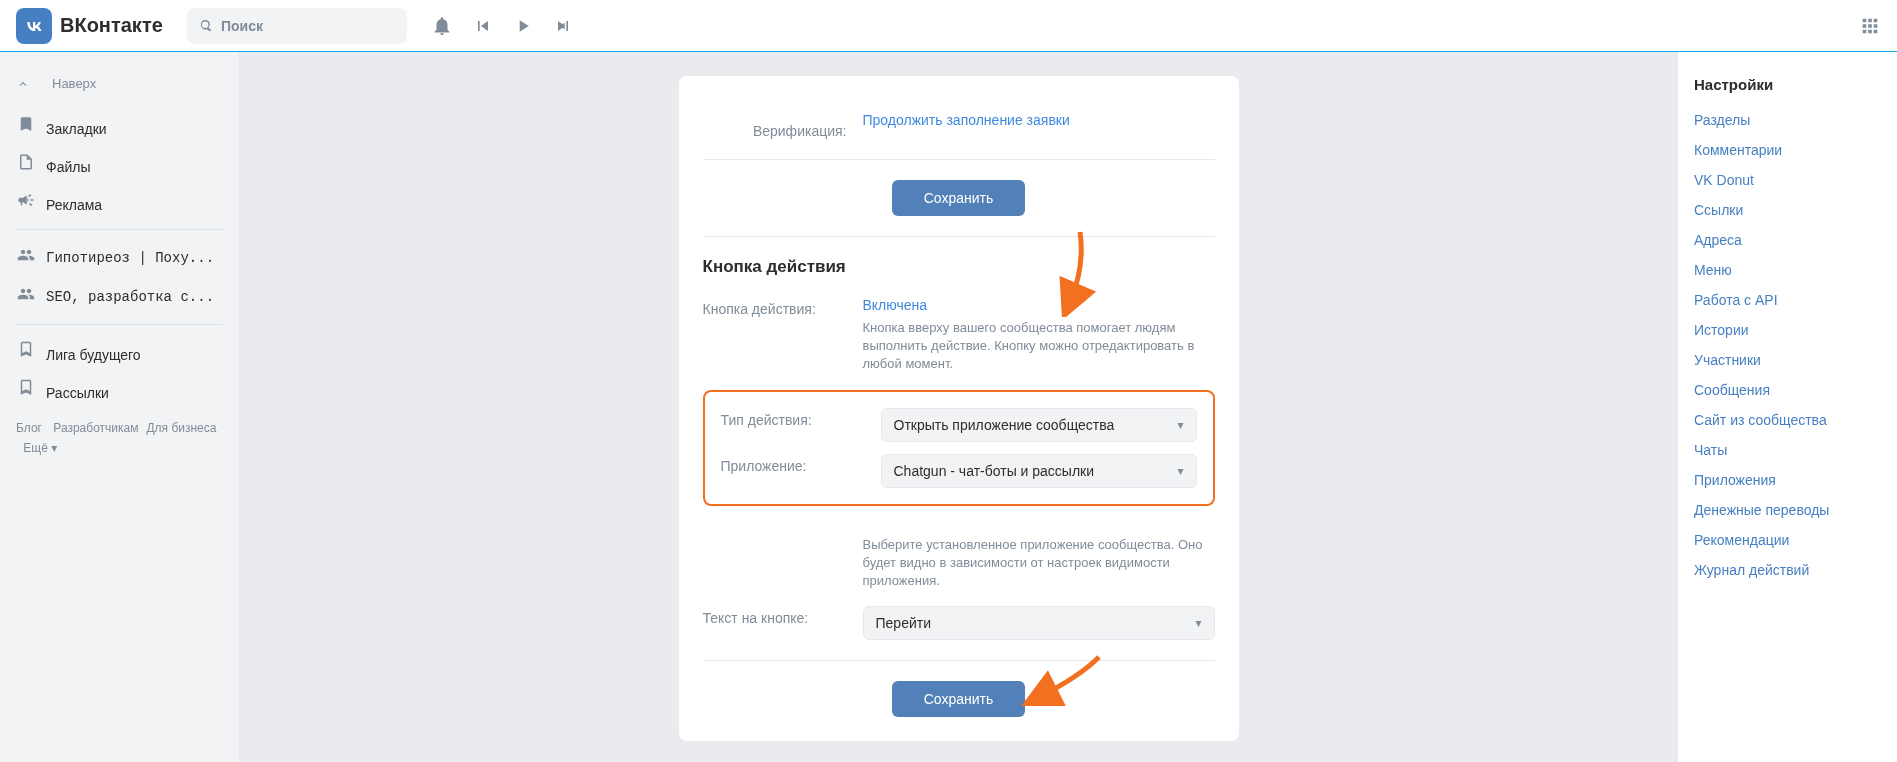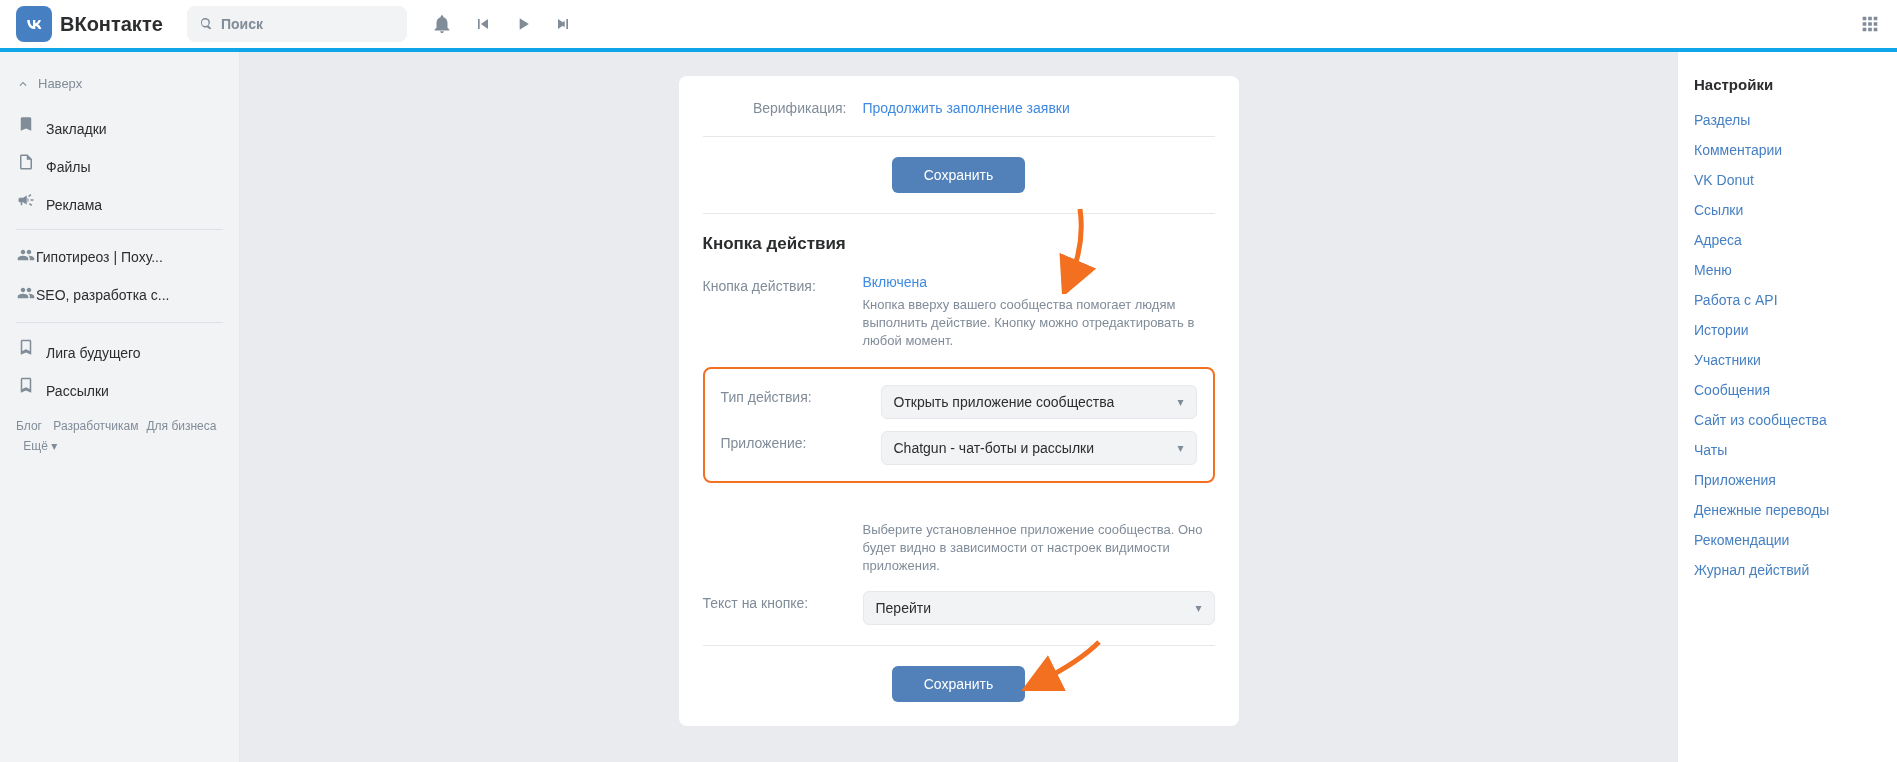--- a/index.html
+++ b/index.html
@@ -11,21 +11,21 @@
       color: #2c2d2e;
     }
 
     
     .topnav {
       background: #fff;
       height: 52px;
       display: flex;
       align-items: center;
       padding: 0 16px;
-      border-bottom: 4px solid #0ea5e9;
+      border-bottom: 1px solid #0ea5e9;
       position: fixed;
       top: 0; left: 0; right: 0;
       z-index: 100;
     }
     .topnav-logo {
       display: flex;
       align-items: center;
       gap: 8px;
       margin-right: 24px;
     }
@@ -92,21 +92,21 @@
     .left-sidebar {
       width: 240px;
       background: #f2f3f5;
       padding: 16px 0;
       flex-shrink: 0;
       border-right: 1px solid #e7e8ec;
     }
     .back-link {
       display: flex;
       align-items: center;
-      gap: 8px;
+      gap: 22px;
       padding: 8px 16px;
       color: #818c99;
       font-size: 13px;
       cursor: pointer;
       margin-bottom: 8px;
     }
     .sidebar-item {
       display: flex;
       align-items: flex-end;
       gap: 10px;
@@ -114,24 +114,26 @@
       cursor: pointer;
       color: #2c2d2e;
       font-size: 14px;
       border-radius: 0;
     }
     .sidebar-item .si-icon { color: #818c99; font-size: 16px; width: 20px; text-align: center; }
     .sidebar-divider { height: 1px; background: #dce1e7; margin: 8px 16px; }
     .sidebar-group-item {
       display: flex;
       align-items: center;
+      gap: 10px;
       padding: 8px 16px;
       cursor: pointer;
       color: #2c2d2e;
       font-size: 14px;
+      font-family: Liberation Mono, monospace;
     }
     .sidebar-group-item .si-icon { color: #818c99; font-size: 16px; width: 20px; text-align: center; }
     .sidebar-item-text { flex: 1; overflow: hidden; text-overflow: ellipsis; white-space: nowrap; }
     .sidebar-footer {
       padding: 12px 16px;
       display: flex;
       flex-wrap: wrap;
       gap: 4px;
     }
     .sidebar-footer a {
@@ -163,20 +165,21 @@
       padding-bottom: 20px;
       border-bottom: 1px solid #e7e8ec;
       margin-bottom: 20px;
     }
     .verify-label {
       color: #818c99;
       font-size: 14px;
       min-width: 160px;
       text-align: right;
       padding-right: 16px;
+      margin-top: 23px;
     }
     .verify-link {
       color: #3f8ae0;
       font-size: 14px;
       cursor: pointer;
       text-decoration: none;
     }
 
     .save-btn-top {
       display: flex;
@@ -234,21 +237,21 @@
       color: #818c99;
       margin-top: 6px;
       line-height: 1.4;
     }
 
     
     .action-box {
       border: 2px solid #f37021;
       border-radius: 8px;
       padding: 16px;
-      margin-bottom: 32px;
+      margin-bottom: 24px;
     }
     .action-box .field-row { margin-bottom: 12px; }
     .action-box .field-row:last-child { margin-bottom: 0; }
 
     
     .field-select {
       display: flex;
       align-items: center;
       justify-content: space-between;
       background: #f2f3f5;

